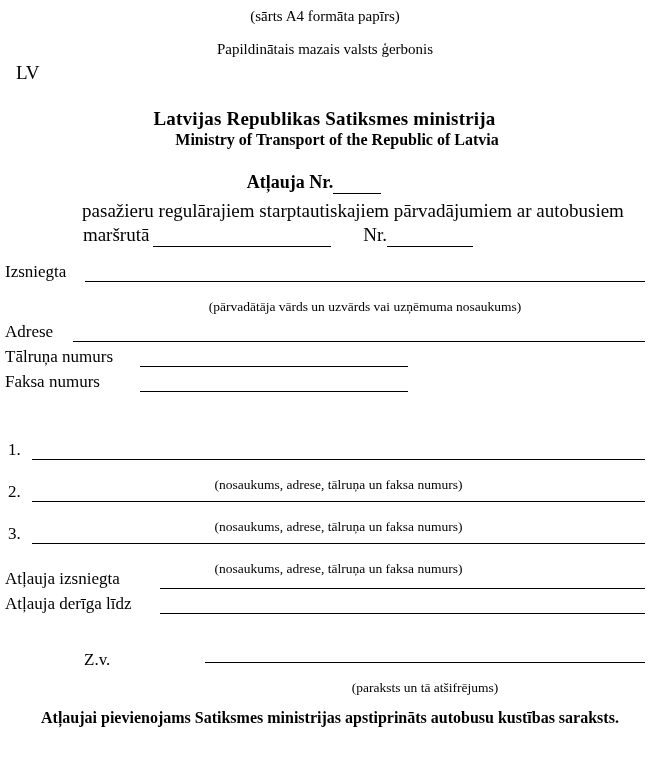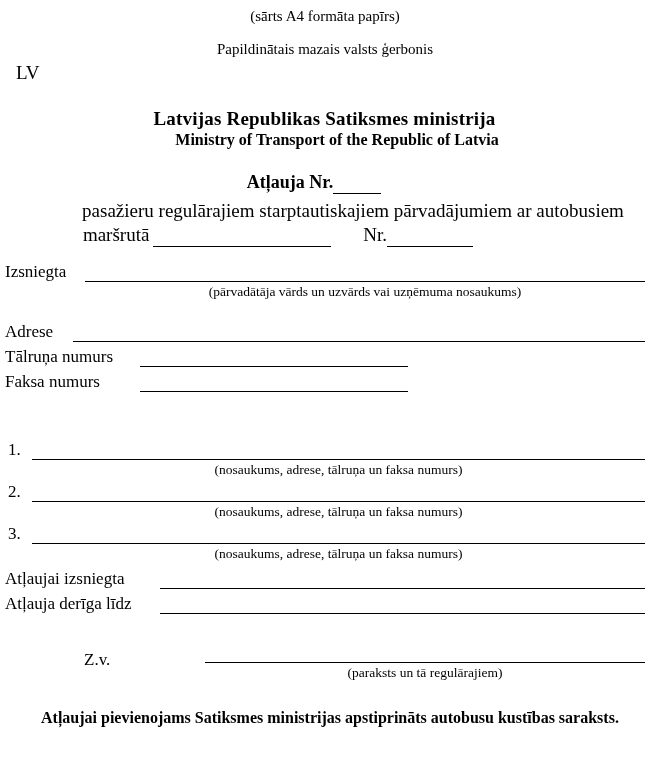--- a/index.html
+++ b/index.html
@@ -25,21 +25,21 @@
 
   
   .t-note      { font-size: 15px; }
   .t-lv        { font-size: 19px; }
   .t-title     { font-size: 19px; font-weight: bold; letter-spacing: .2px; }
   .t-subtitle  { font-size: 16px; font-weight: bold; }
   .t-permit    { font-size: 18px; font-weight: bold; }
   .t-body      { font-size: 19px; padding-left: 28px; }
   .t-label     { font-size: 17px; }
   .t-num       { font-size: 17px; }
-  .t-caption   { font-size: 13.5px; }
+  .t-caption   { font-size: 13.5px; margin-top: 15px; }
   .t-zv        { font-size: 17px; }
   .t-para      { font-size: 16px; line-height: 1.42; text-align: justify; }
 
   
   .rule {
     position: absolute;
     height: 0;
     border-top: 1.6px solid #000;
   }
   .inline-rule {
@@ -93,25 +93,25 @@
   <div class="abs ctr t-caption" style="left:32px; top:462px; width:613px;">(nosaukums, adrese, tālruņa un faksa numurs)</div>
 
   <div class="abs t-num" style="left:8px; top:482px;">2.</div>
   <div class="rule" style="left:32px; top:501px; width:613px;"></div>
   <div class="abs ctr t-caption" style="left:32px; top:504px; width:613px;">(nosaukums, adrese, tālruņa un faksa numurs)</div>
 
   <div class="abs t-num" style="left:8px; top:524px;">3.</div>
   <div class="rule" style="left:32px; top:543px; width:613px;"></div>
   <div class="abs ctr t-caption" style="left:32px; top:546px; width:613px;">(nosaukums, adrese, tālruņa un faksa numurs)</div>
 
-  <div class="abs t-label" style="left:5px; top:569px;">Atļaujai izsniegta</div>
+  <div class="abs t-label" style="left:5px; top:569px;">Atļauja izsniegta</div>
   <div class="rule" style="left:160px; top:588px; width:485px;"></div>
 
   <div class="abs t-label" style="left:5px; top:594px;">Atļauja derīga līdz</div>
   <div class="rule" style="left:160px; top:613px; width:485px;"></div>
 
   <div class="abs t-zv" style="left:84px; top:650px;">Z.v.</div>
   <div class="rule" style="left:205px; top:662px; width:440px;"></div>
-  <div class="abs ctr t-caption" style="left:205px; top:665px; width:440px;">(paraksts un tā regulārajiem)</div>
+  <div class="abs ctr t-caption" style="left:205px; top:665px; width:440px;">(paraksts un tā atšifrējums)</div>
 
   <div class="abs t-para" style="left:5px; top:707px; width:640px; text-indent:36px;font-weight:bold;">Atļaujai pievienojams Satiksmes ministrijas apstiprināts autobusu kustības saraksts.</div>
 
 </div>
 
 </body></html>

